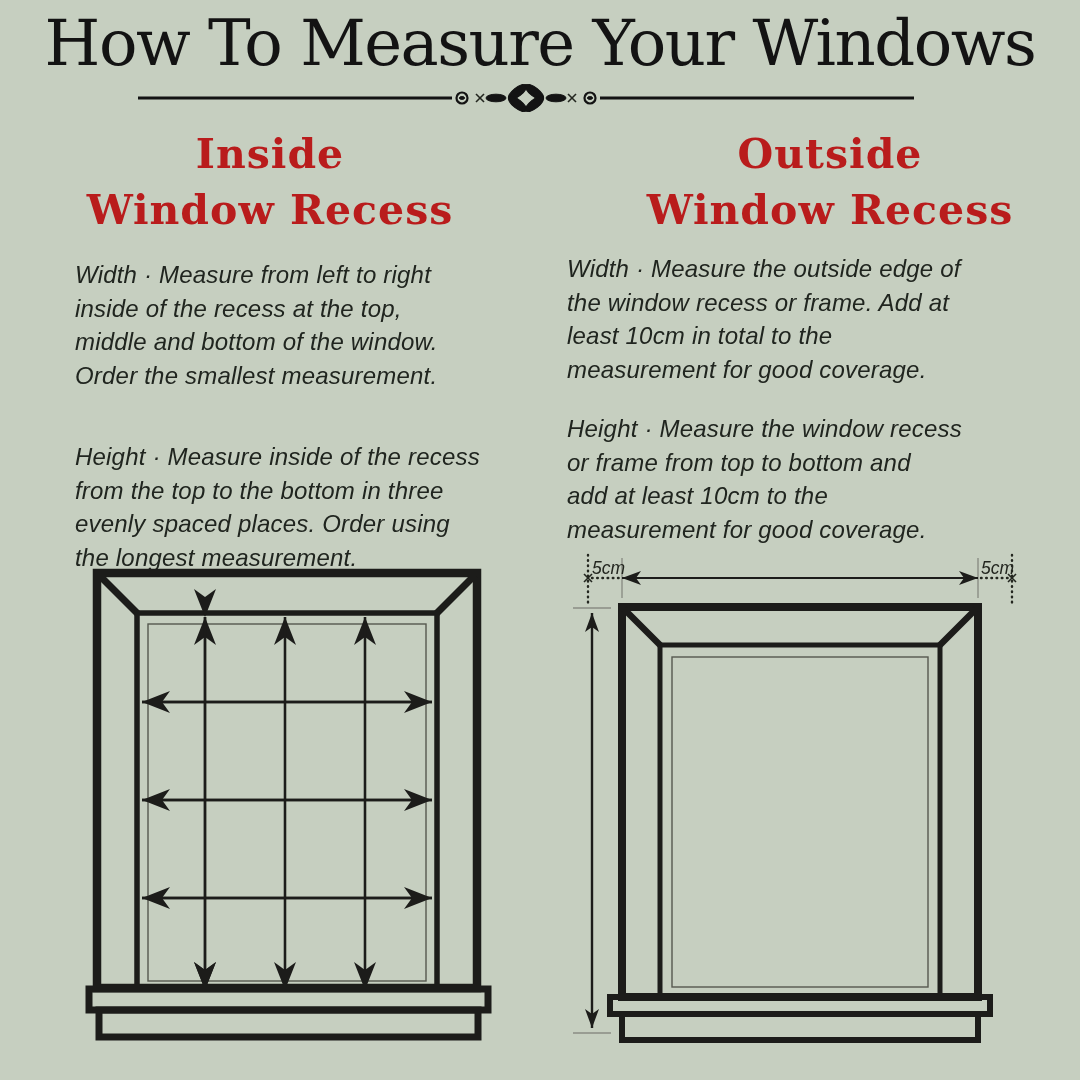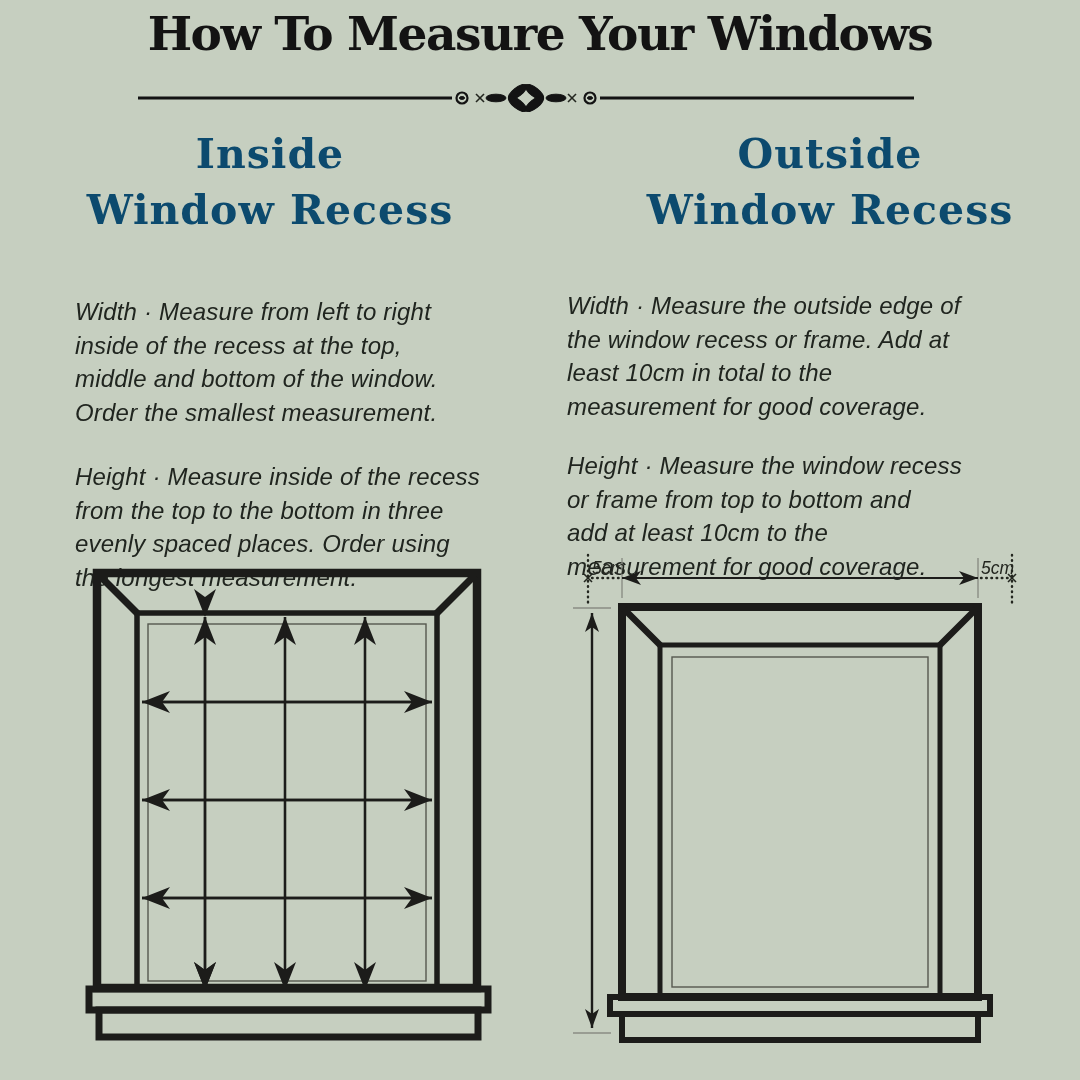--- a/index.html
+++ b/index.html
@@ -7,52 +7,51 @@
   #stage{
     position:relative;width:1080px;height:1080px;
     background:#c6cfc0;
     font-family:"Liberation Sans", sans-serif;
     color:#20251f;
   }
   .title{
     position:absolute;left:0;top:6px;width:1080px;
     text-align:center;
     font-family:"DejaVu Serif","Liberation Serif",serif;
-    font-weight:bold;
-    font-size:47px;
+    font-weight:normal;
+    font-size:64px;
     letter-spacing:-1.5px;
     color:#131313;
     white-space:nowrap;
   }
   .divider{position:absolute;left:138px;top:84px;}
   .col-heading{
     position:absolute;top:126px;width:460px;
     text-align:center;
     font-family:"DejaVu Serif","Liberation Serif",serif;
     font-weight:bold;
     font-size:41px;
     line-height:56px;
     letter-spacing:1px;
-    color:#0c4a6e;
+    color:#b91c1c;
     white-space:pre-line;
   }
   .heading-inside{left:40px;}
   .heading-outside{left:600px;}
   .para{
     position:absolute;width:470px;
     font-style:italic;
     font-size:24px;
     line-height:33.5px;
     letter-spacing:0.2px;
     color:#20251f;
     white-space:pre-line;
-    margin-top:37px;
   }
   .para-inside-width{left:75px;top:258px;}
-  .para-inside-height{left:75px;top:423px;}
+  .para-inside-height{left:75px;top:440px;}
   .para-outside-width{left:567px;top:252px;}
   .para-outside-height{left:567px;top:412px;}
   .diagram{position:absolute;}
   .diagram-inside{left:85px;top:558px;}
   .diagram-outside{left:565px;top:550px;}
   .frame-line{stroke:#1c1c1a;fill:none;}
   .thin-line{stroke:#56584f;fill:none;}
   .arrow-line{stroke:#1c1c1a;fill:none;}
   .tick-line{stroke:#8a8d85;stroke-width:1.4;}
   .dotted{stroke:#23261f;stroke-width:2.4;stroke-dasharray:0.6 4.6;stroke-linecap:round;fill:none;}

